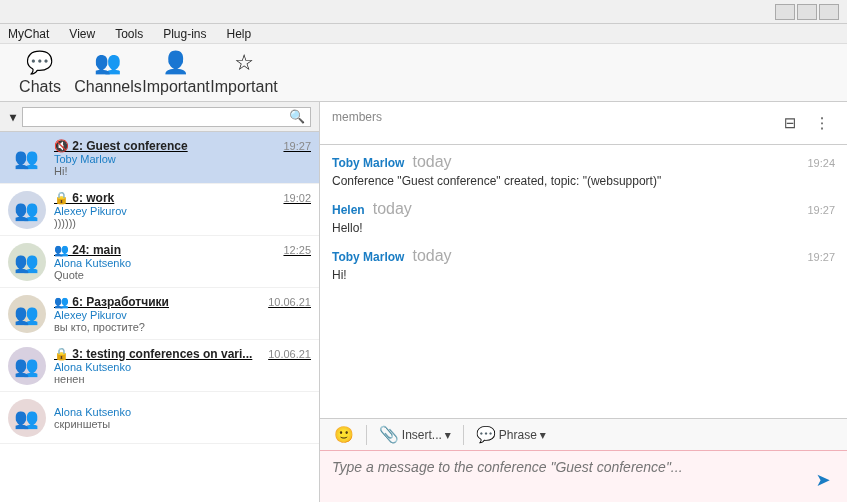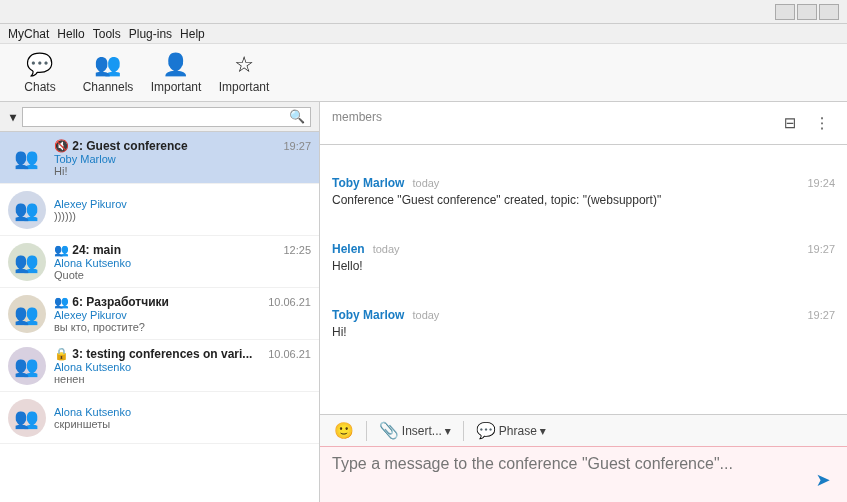--- a/index.html
+++ b/index.html
@@ -22,40 +22,41 @@
       display: flex; align-items: center; justify-content: center; font-size: 10px; cursor: pointer;
     }
 
     
     .menu-bar {
       background: #f0f0f0;
       height: 20px;
       display: flex;
       align-items: center;
       padding: 0 4px;
+      gap: 12px;
       border-bottom: 1px solid #ddd;
     }
     .menu-item { font-size: 12px; color: #222; cursor: pointer; padding: 0 4px; }
 
     
     .toolbar {
       background: #f8f8f8;
       height: 58px;
       display: flex;
       align-items: center;
       padding: 0 10px;
       gap: 8px;
       border-bottom: 1px solid #ccc;
     }
     .toolbar-btn {
       display: flex; flex-direction: column; align-items: center; justify-content: center;
       width: 60px; height: 52px; cursor: pointer; border-radius: 4px; padding: 4px;
     }
     .toolbar-btn .icon { font-size: 22px; margin-bottom: 2px; }
-    .toolbar-btn .label { font-size: 12px; color: #333; }
+    .toolbar-btn .label { font-size: 16px; color: #333; }
 
     
     .main { display: flex; height: calc(502px - 24px - 20px - 58px); }
 
     
     .left-panel { width: 320px; border-right: 1px solid #ccc; display: flex; flex-direction: column; background: #fff; }
     .left-header {
       height: 30px; background: #f0f0f0; display: flex; align-items: center;
       padding: 0 8px; border-bottom: 1px solid #ccc; gap: 6px;
     }
@@ -76,21 +77,21 @@
       display: flex; align-items: center; padding: 6px 8px; cursor: pointer;
       border-bottom: 1px solid #f0f0f0; min-height: 52px;
     }
     .chat-item.active { background: #c8d8f0; }
     .avatar {
       width: 38px; height: 38px; border-radius: 50%; margin-right: 8px;
       flex-shrink: 0; display: flex; align-items: center; justify-content: center;
       font-size: 18px; background: #dde; overflow: hidden;
     }
     .chat-info { flex: 1; overflow: hidden; }
-    .chat-name-row { display: flex; justify-content: space-between; align-items: baseline; }
+    .chat-name-row { display: flex; justify-content: space-between; align-items: baseline; text-decoration: underline; }
     .chat-name { font-size: 12px; font-weight: bold; color: #222; }
     .chat-time { font-size: 11px; color: #888; white-space: nowrap; }
     .chat-user { font-size: 11px; color: #1a7dc4; }
     .chat-preview { font-size: 11px; color: #666; overflow: hidden; text-overflow: ellipsis; white-space: nowrap; }
 
     
     .right-panel { flex: 1; display: flex; flex-direction: column; background: #fff; }
     .chat-header {
       padding: 8px 12px; border-bottom: 1px solid #ccc; background: #fff;
       display: flex; align-items: flex-start; justify-content: space-between;
@@ -103,42 +104,42 @@
       width: 26px; height: 26px; display: flex; align-items: center;
       justify-content: center; cursor: pointer; border-radius: 3px; font-size: 15px; color: #555;
     }
 
     
     .messages { flex: 1; overflow-y: auto; padding: 8px 12px; background: #fff; }
     .message { margin-bottom: 10px; }
     .msg-header { display: flex; align-items: baseline; gap: 8px; margin-bottom: 2px; }
     .msg-author { font-size: 12px; font-weight: bold; color: #1a7dc4; }
     .msg-time-right { margin-left: auto; font-size: 11px; color: #aaa; }
-    .msg-day { font-size: 11px; color: #aaa; margin-top: 24px; }
+    .msg-day { font-size: 16px; color: #aaa; }
     .msg-text { font-size: 12px; color: #333; line-height: 1.4; }
 
     
     .compose-toolbar {
       height: 32px; background: #f8f8f8; border-top: 1px solid #ccc;
       display: flex; align-items: center; padding: 0 8px; gap: 4px;
     }
     .compose-btn {
       display: flex; align-items: center; gap: 3px; padding: 2px 6px;
       cursor: pointer; border-radius: 3px; font-size: 12px; color: #444;
     }
     .compose-btn .icon { font-size: 16px; }
     .compose-separator { width: 1px; height: 20px; background: #ccc; margin: 0 2px; }
 
     .message-input-area {
       min-height: 50px; padding: 8px 12px; background: #fff3f5;
       border-top: 1px solid #f0b0b8; position: relative;
     }
     .message-input {
       width: 100%; border: none; outline: none; background: transparent;
-      font-size: 16px; color: #aaa; resize: none; font-family: inherit;
+      font-size: 14px; color: #aaa; resize: none; font-family: inherit; font-style: italic;
     }
     .send-btn {
       position: absolute; bottom: 8px; right: 10px; width: 28px; height: 28px;
       display: flex; align-items: center; justify-content: center;
       cursor: pointer; color: #1a7dc4; font-size: 18px;
     }
 
     
     ::-webkit-scrollbar { width: 6px; }
     ::-webkit-scrollbar-track { background: #f0f0f0; }
@@ -152,21 +153,21 @@
   <div class="title-bar-text"></div>
   <div class="title-bar-controls">
     <div class="title-bar-btn"></div>
     <div class="title-bar-btn"></div>
     <div class="title-bar-btn"></div>
   </div>
 </div>
 
 <div class="menu-bar">
 <span class="menu-item">MyChat</span>
-    <span class="menu-item">Hello</span>
+    <span class="menu-item">View</span>
     <span class="menu-item">Tools</span>
     <span class="menu-item">Plug-ins</span>
     <span class="menu-item">Help</span>
   </div>
 
 <div class="toolbar">
 <div class="toolbar-btn">
       <span class="icon">💬</span>
       <span class="label">Chats</span>
     </div>
@@ -205,20 +206,24 @@
         <span class="chat-name">🔇 2: Guest conference</span>
         <span class="chat-time">19:27</span>
       </div>
       <div class="chat-user">Toby Marlow</div>
       <div class="chat-preview">Hi!</div>
     </div>
   </div>
         <div class="chat-item">
     <div class="avatar" style="background:#d0d8e8; font-size:20px;">👥</div>
     <div class="chat-info">
+      <div class="chat-name-row">
+        <span class="chat-name">🔒 6: work</span>
+        <span class="chat-time">19:02</span>
+      </div>
       <div class="chat-user">Alexey Pikurov</div>
       <div class="chat-preview">))))))</div>
     </div>
   </div>
         <div class="chat-item">
     <div class="avatar" style="background:#d8e0d0; font-size:20px;">👥</div>
     <div class="chat-info">
       <div class="chat-name-row">
         <span class="chat-name">👥 24: main</span>
         <span class="chat-time">12:25</span>

